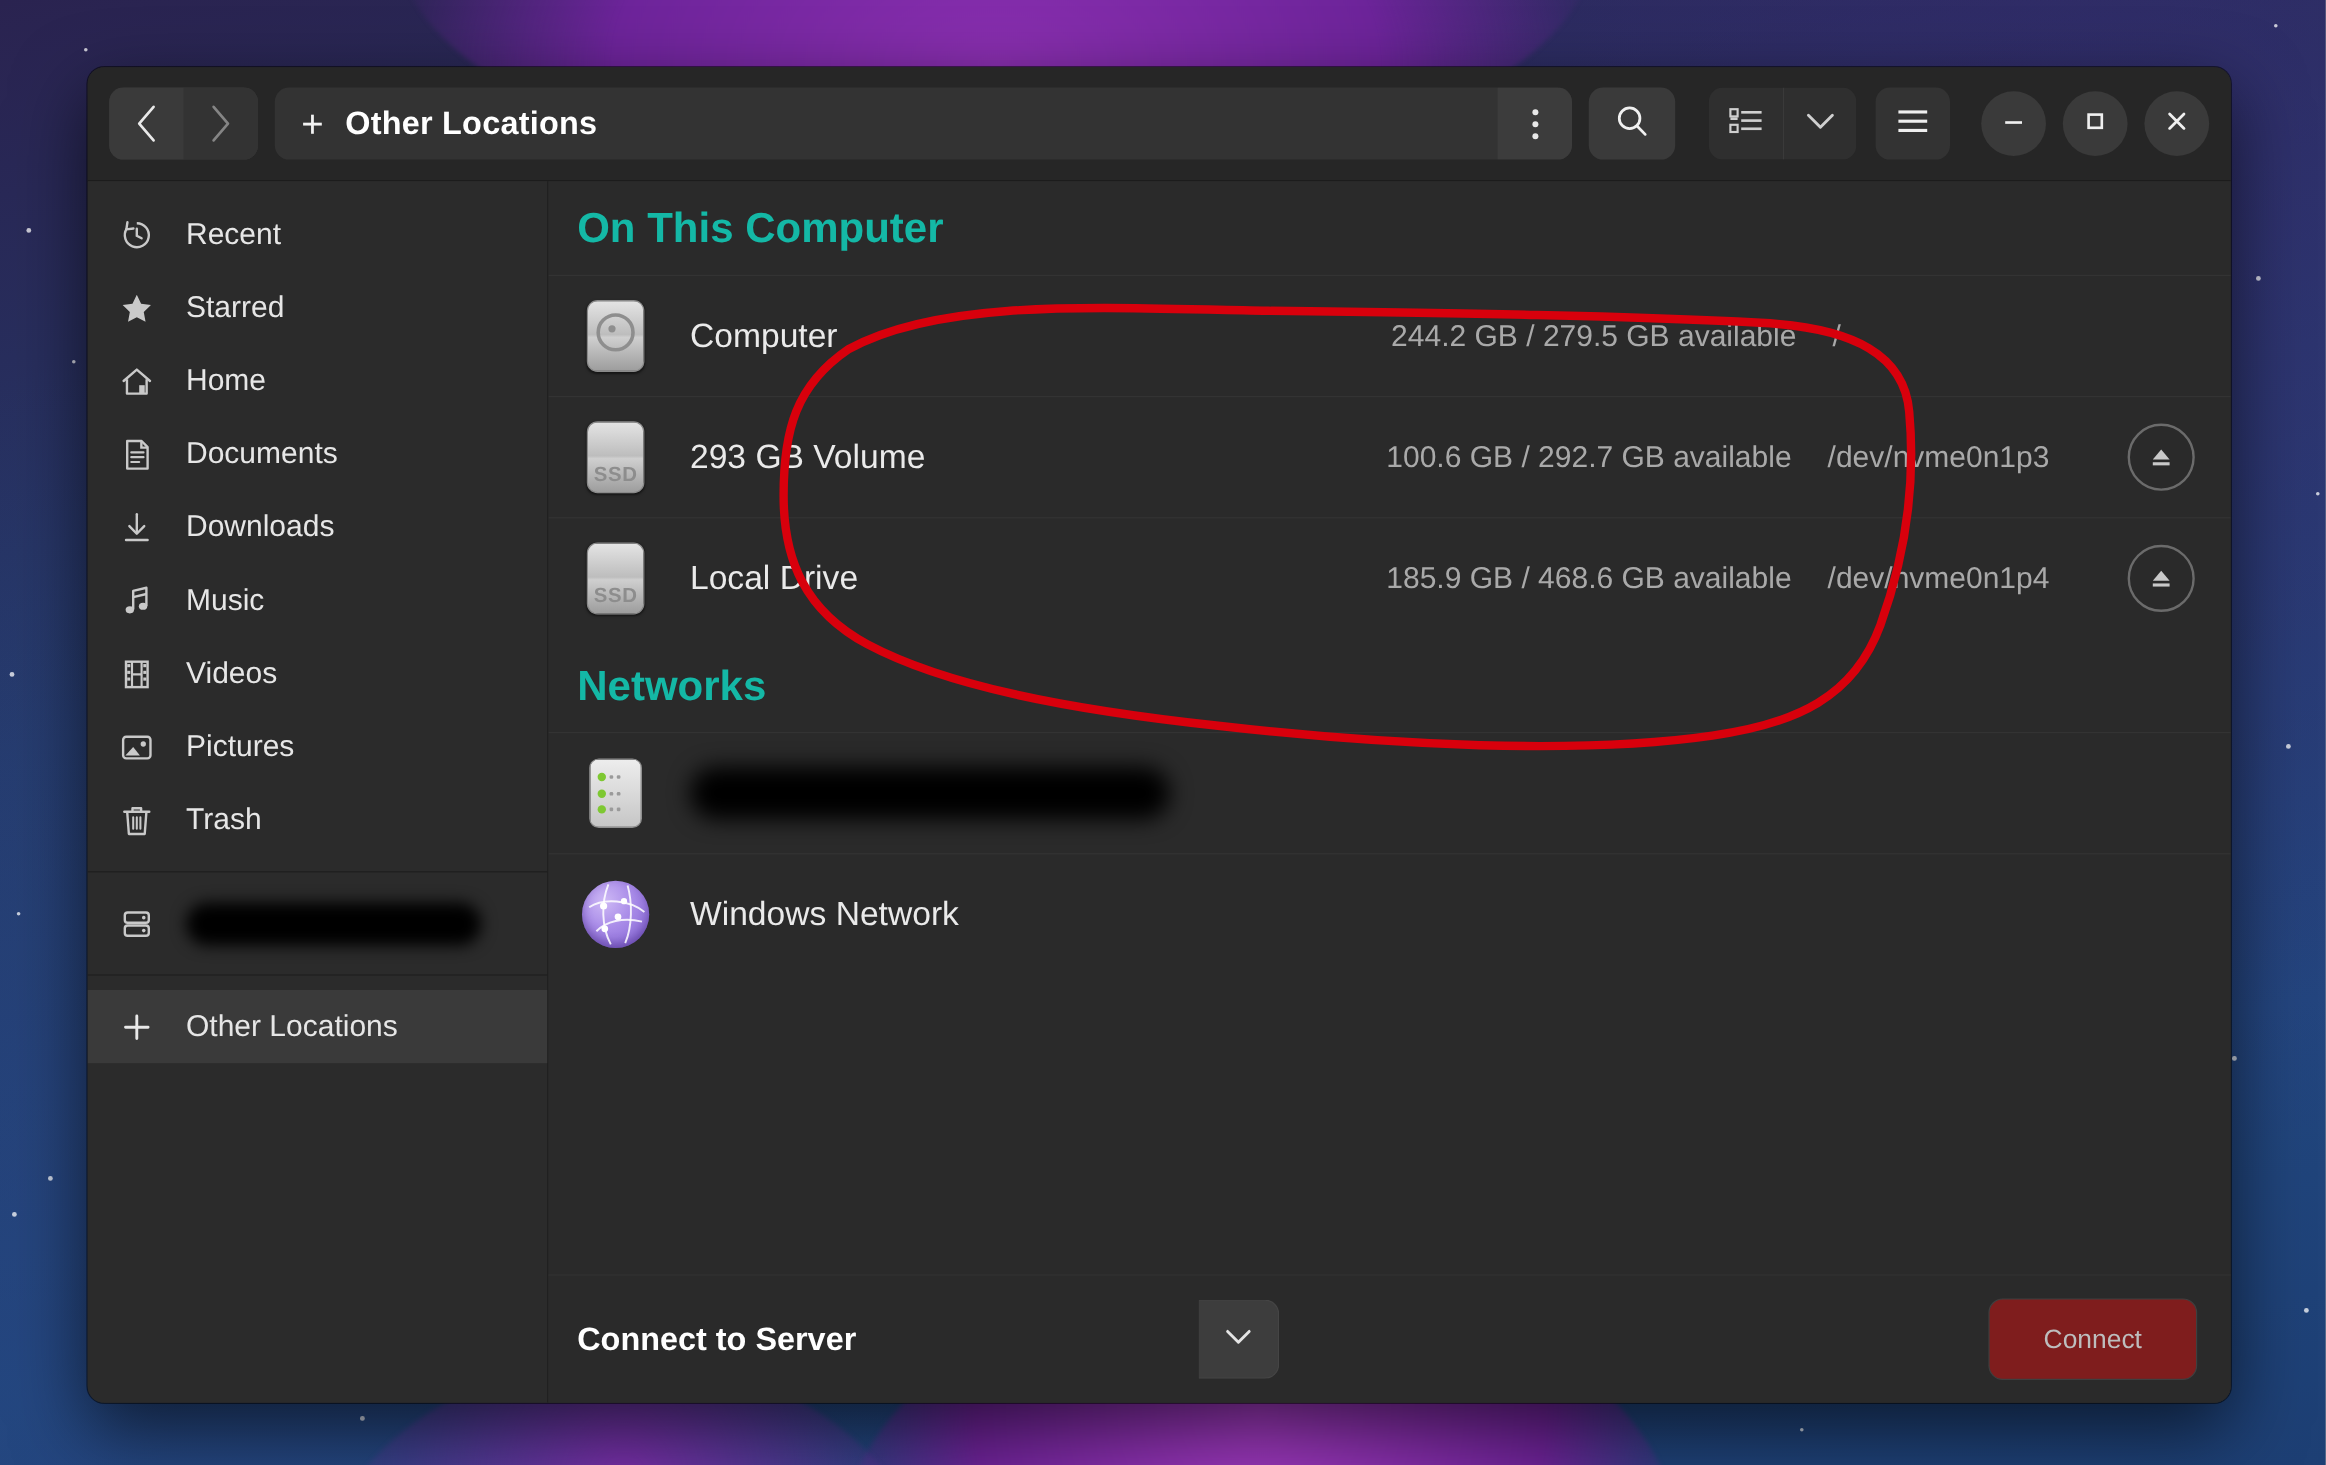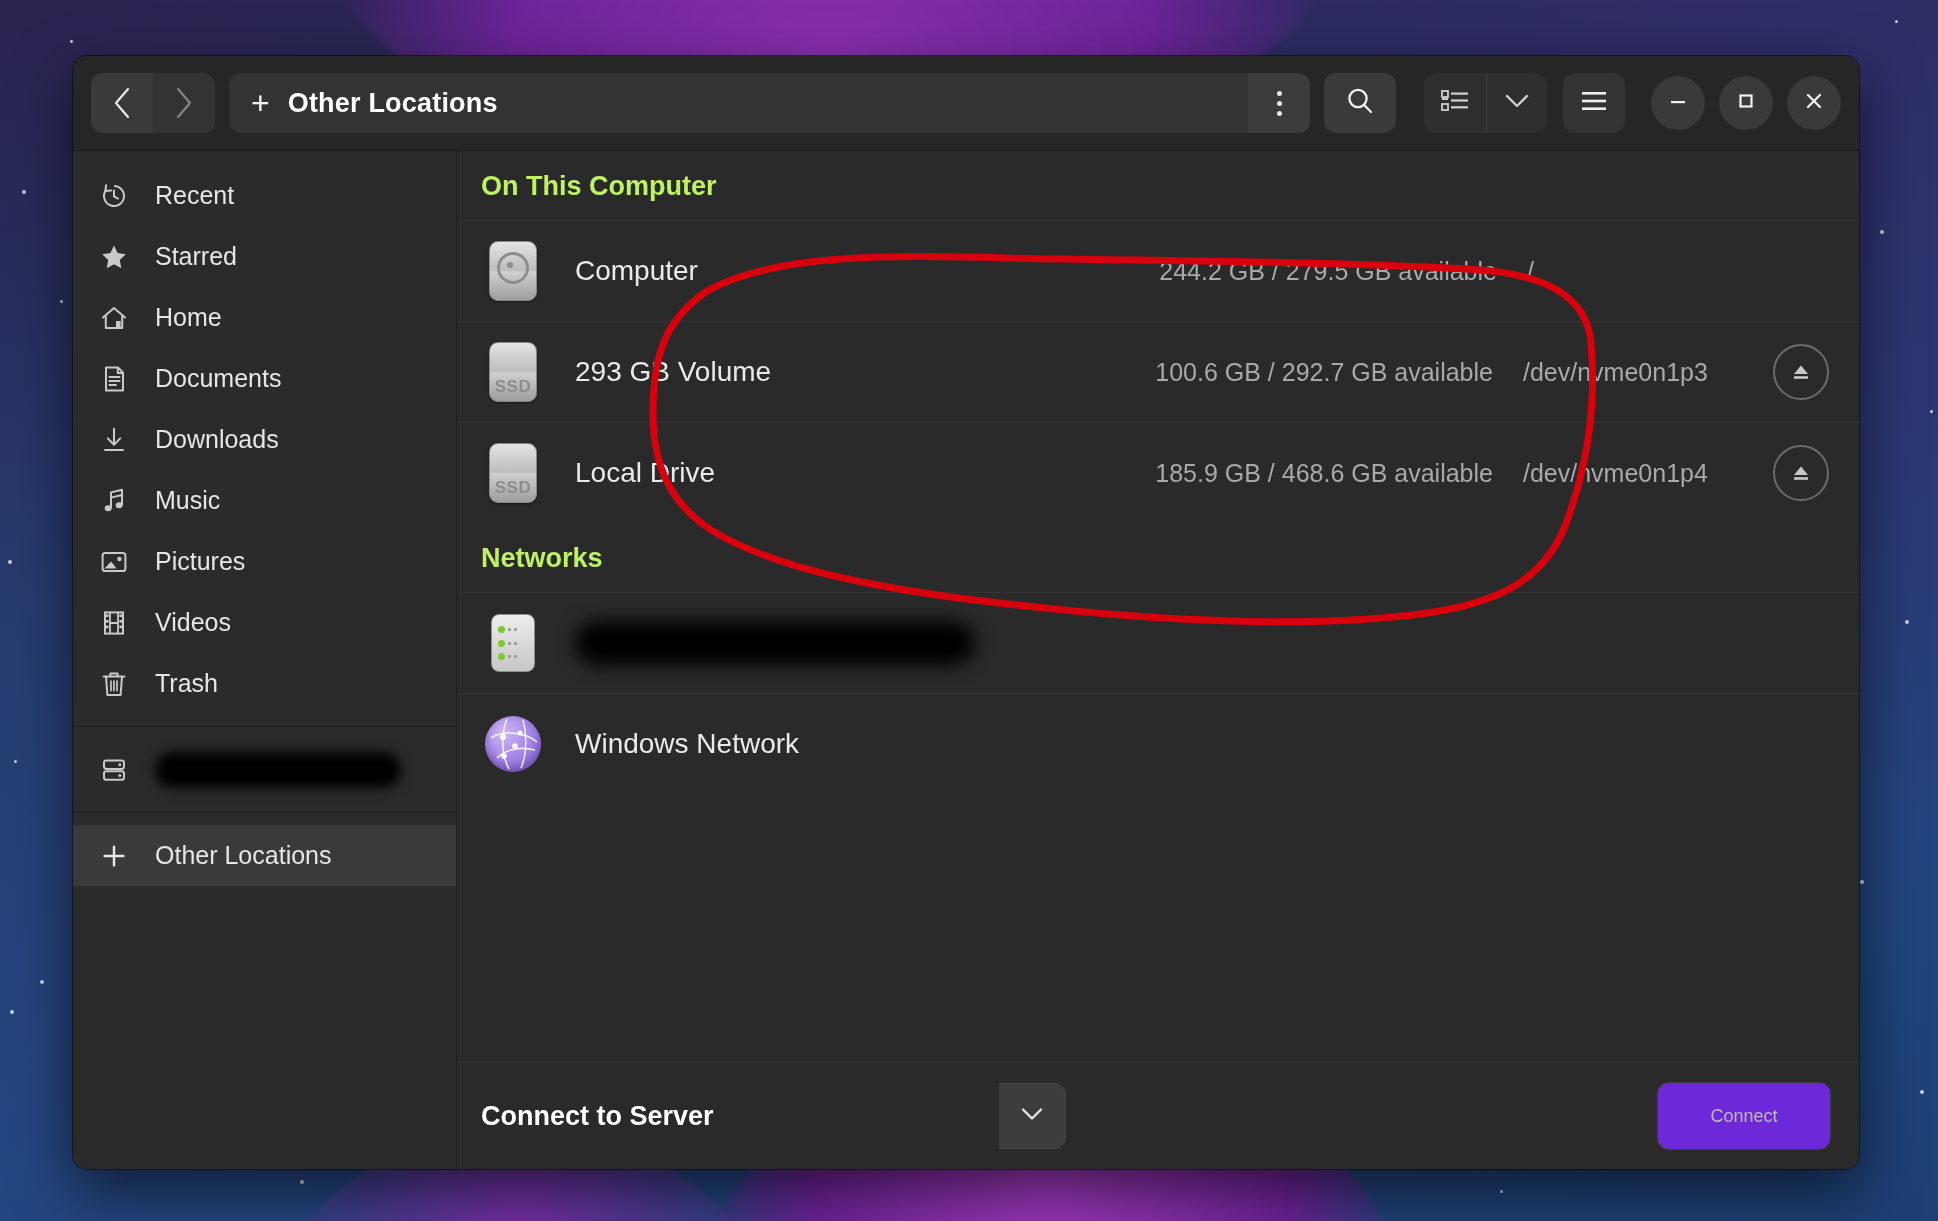--- a/index.html
+++ b/index.html
@@ -204,22 +204,22 @@
   #main {
     flex: 1;
     background: #2a2a2a;
     display: flex;
     flex-direction: column;
     min-width: 0;
     position: relative;
   }
   #content { flex: 1; overflow: hidden; }
   .section-title {
-    color: #bef264;
-    font-size: 27px;
+    color: #14b8a6;
+    font-size: 35px;
     font-weight: bold;
     padding: 20px 0 18px 24px;
   }
   .row {
     display: flex;
     align-items: center;
     height: 100px;
     border-top: 1px solid #333333;
     padding: 0 0 0 24px;
     cursor: pointer;
@@ -352,25 +352,25 @@
     width: 66px; height: 64px;
     background: #3d3d3d;
     border: 1px solid #454545;
     border-left: none;
     border-radius: 0 12px 12px 0;
     display:flex;align-items:center;justify-content:center;
     cursor: pointer;
   }
   #connect-btn {
     width: 172px; height: 66px;
-    background: #6d28d9;
+    background: #7f1d1d;
     border: 1px solid #3f3f3f;
     border-radius: 12px;
     color: #bdbdbd;
-    font-size: 18px;
+    font-size: 22px;
     display:flex;align-items:center;justify-content:center;
     cursor:pointer;
   }
 
   
   #annotation {
     position: absolute;
     inset: 0;
     pointer-events: none;
     z-index: 50;
@@ -567,41 +567,41 @@
         <path d="M12 11.6 L23 9" stroke="#c9c9c9" stroke-width="2"></path>
         <ellipse cx="9.2" cy="22.2" rx="3.5" ry="3" fill="#c9c9c9"></ellipse>
         <ellipse cx="20.2" cy="19.2" rx="3.5" ry="3" fill="#c9c9c9"></ellipse>
               </svg>
             </span>
             <span>Music</span>
           </div>
           <div class="side-item">
             <span class="ico">
               <svg width="30" height="30" viewBox="0 0 30 30">
-                <rect x="3.6" y="6" width="22.8" height="18" rx="2.6" fill="none" stroke="#c9c9c9" stroke-width="2"></rect>
-        <circle cx="20.4" cy="12" r="2.2" fill="#c9c9c9"></circle>
-        <path d="M5.5 21.6 L12 14.4 L17.6 21.6 Z" fill="#c9c9c9"></path>
-              </svg>
-            </span>
-            <span>Pictures</span>
-          </div>
-          <div class="side-item">
-            <span class="ico">
-              <svg width="30" height="30" viewBox="0 0 30 30">
                 <rect x="6" y="4.4" width="18" height="21.2" fill="none" stroke="#c9c9c9" stroke-width="2"></rect>
         <path d="M11 4.6 L11 25.4 M19 4.6 L19 25.4 M11 15 L19 15" stroke="#c9c9c9" stroke-width="1.8"></path>
         <rect x="7" y="6.4" width="2.6" height="2.6" fill="#c9c9c9"></rect>
                 <rect x="7" y="12" width="2.6" height="2.6" fill="#c9c9c9"></rect>
         <rect x="7" y="17.6" width="2.6" height="2.6" fill="#c9c9c9"></rect>
                 <rect x="20.4" y="6.4" width="2.6" height="2.6" fill="#c9c9c9"></rect>
         <rect x="20.4" y="12" width="2.6" height="2.6" fill="#c9c9c9"></rect>
                 <rect x="20.4" y="17.6" width="2.6" height="2.6" fill="#c9c9c9"></rect>
               </svg>
             </span>
             <span>Videos</span>
+          </div>
+          <div class="side-item">
+            <span class="ico">
+              <svg width="30" height="30" viewBox="0 0 30 30">
+                <rect x="3.6" y="6" width="22.8" height="18" rx="2.6" fill="none" stroke="#c9c9c9" stroke-width="2"></rect>
+        <circle cx="20.4" cy="12" r="2.2" fill="#c9c9c9"></circle>
+        <path d="M5.5 21.6 L12 14.4 L17.6 21.6 Z" fill="#c9c9c9"></path>
+              </svg>
+            </span>
+            <span>Pictures</span>
           </div>
           <div class="side-item">
             <span class="ico">
               <svg width="30" height="30" viewBox="0 0 30 30">
                 <path d="M4.6 7.4 L25.4 7.4" stroke="#c9c9c9" stroke-width="2" stroke-linecap="round"></path>
         <path d="M11.4 7.2 L11.4 4.6 L18.6 4.6 L18.6 7.2" fill="none" stroke="#c9c9c9" stroke-width="2" stroke-linejoin="round"></path>
         <path d="M7 7.6 L8.4 26 L21.6 26 L23 7.6" fill="none" stroke="#c9c9c9" stroke-width="2" stroke-linejoin="round"></path>
         <path d="M12 12 L12 21.6 M15 12 L15 21.6 M18 12 L18 21.6" stroke="#c9c9c9" stroke-width="1.7" stroke-linecap="round"></path>
               </svg>
             </span>

